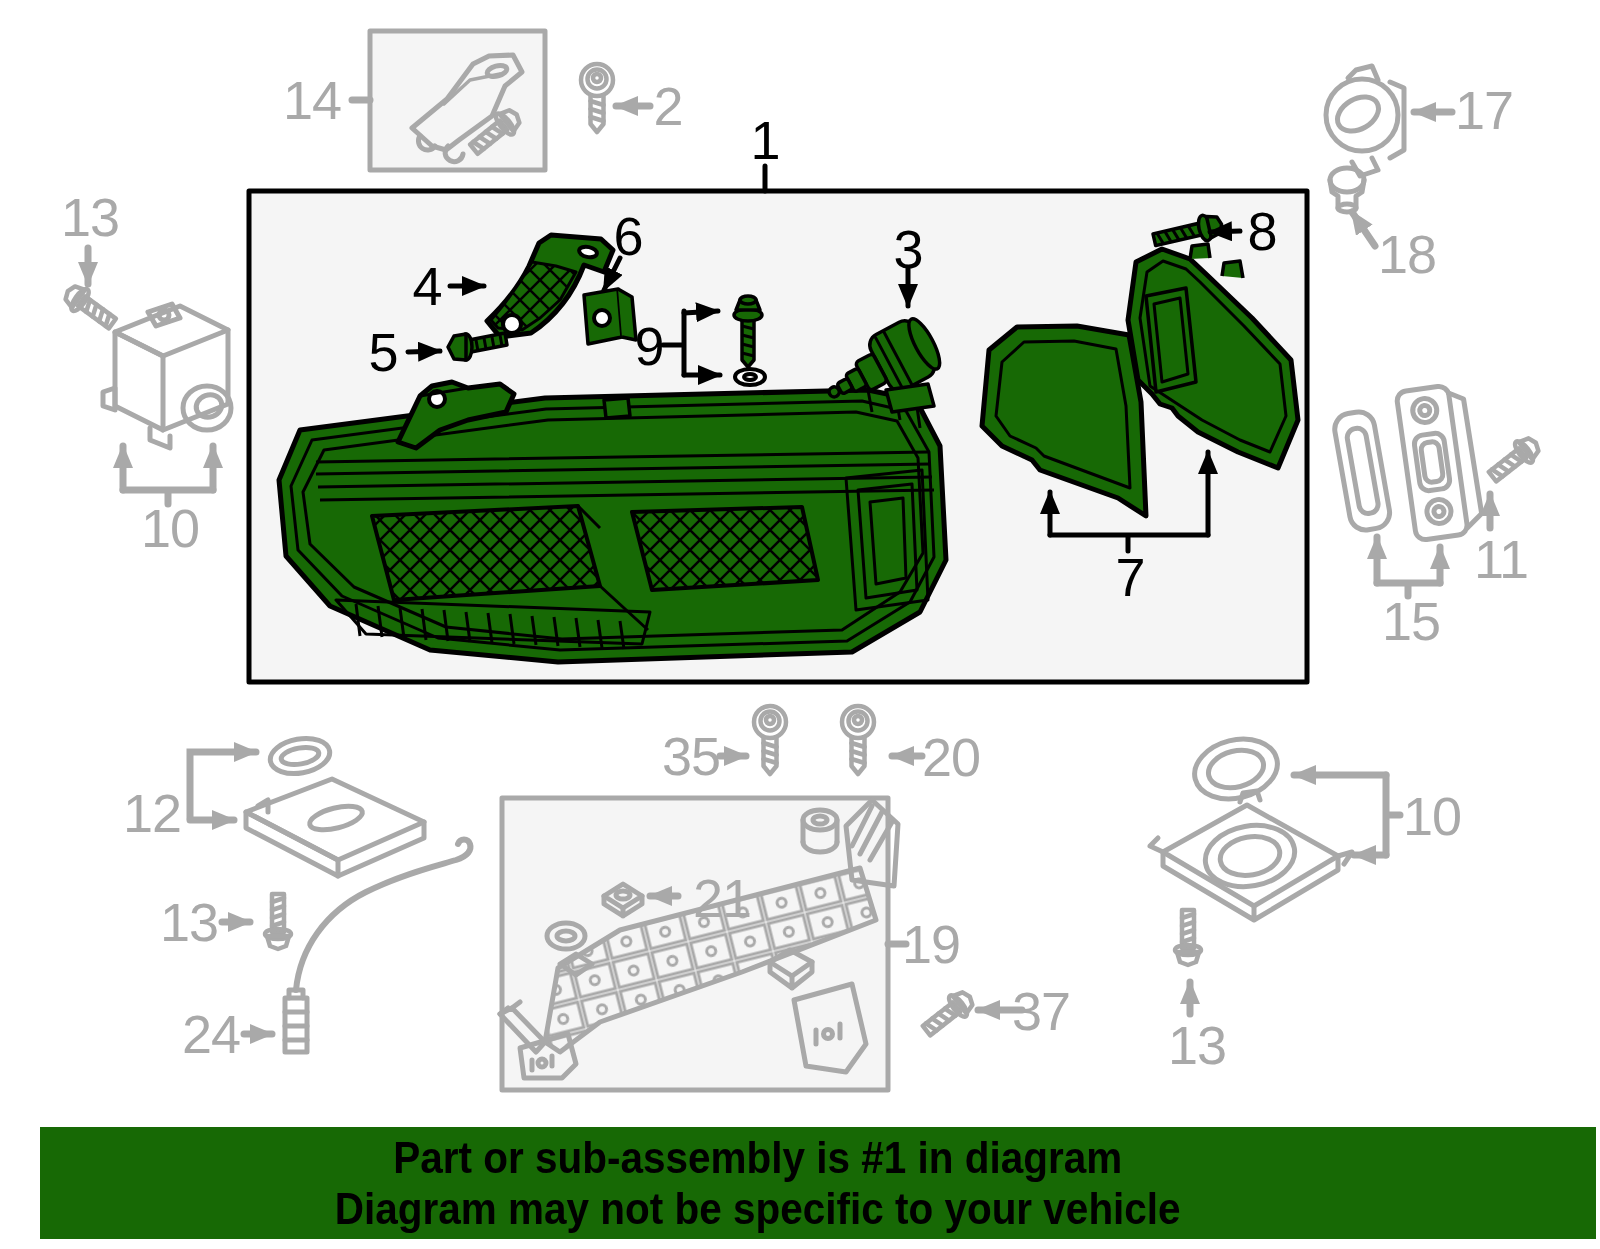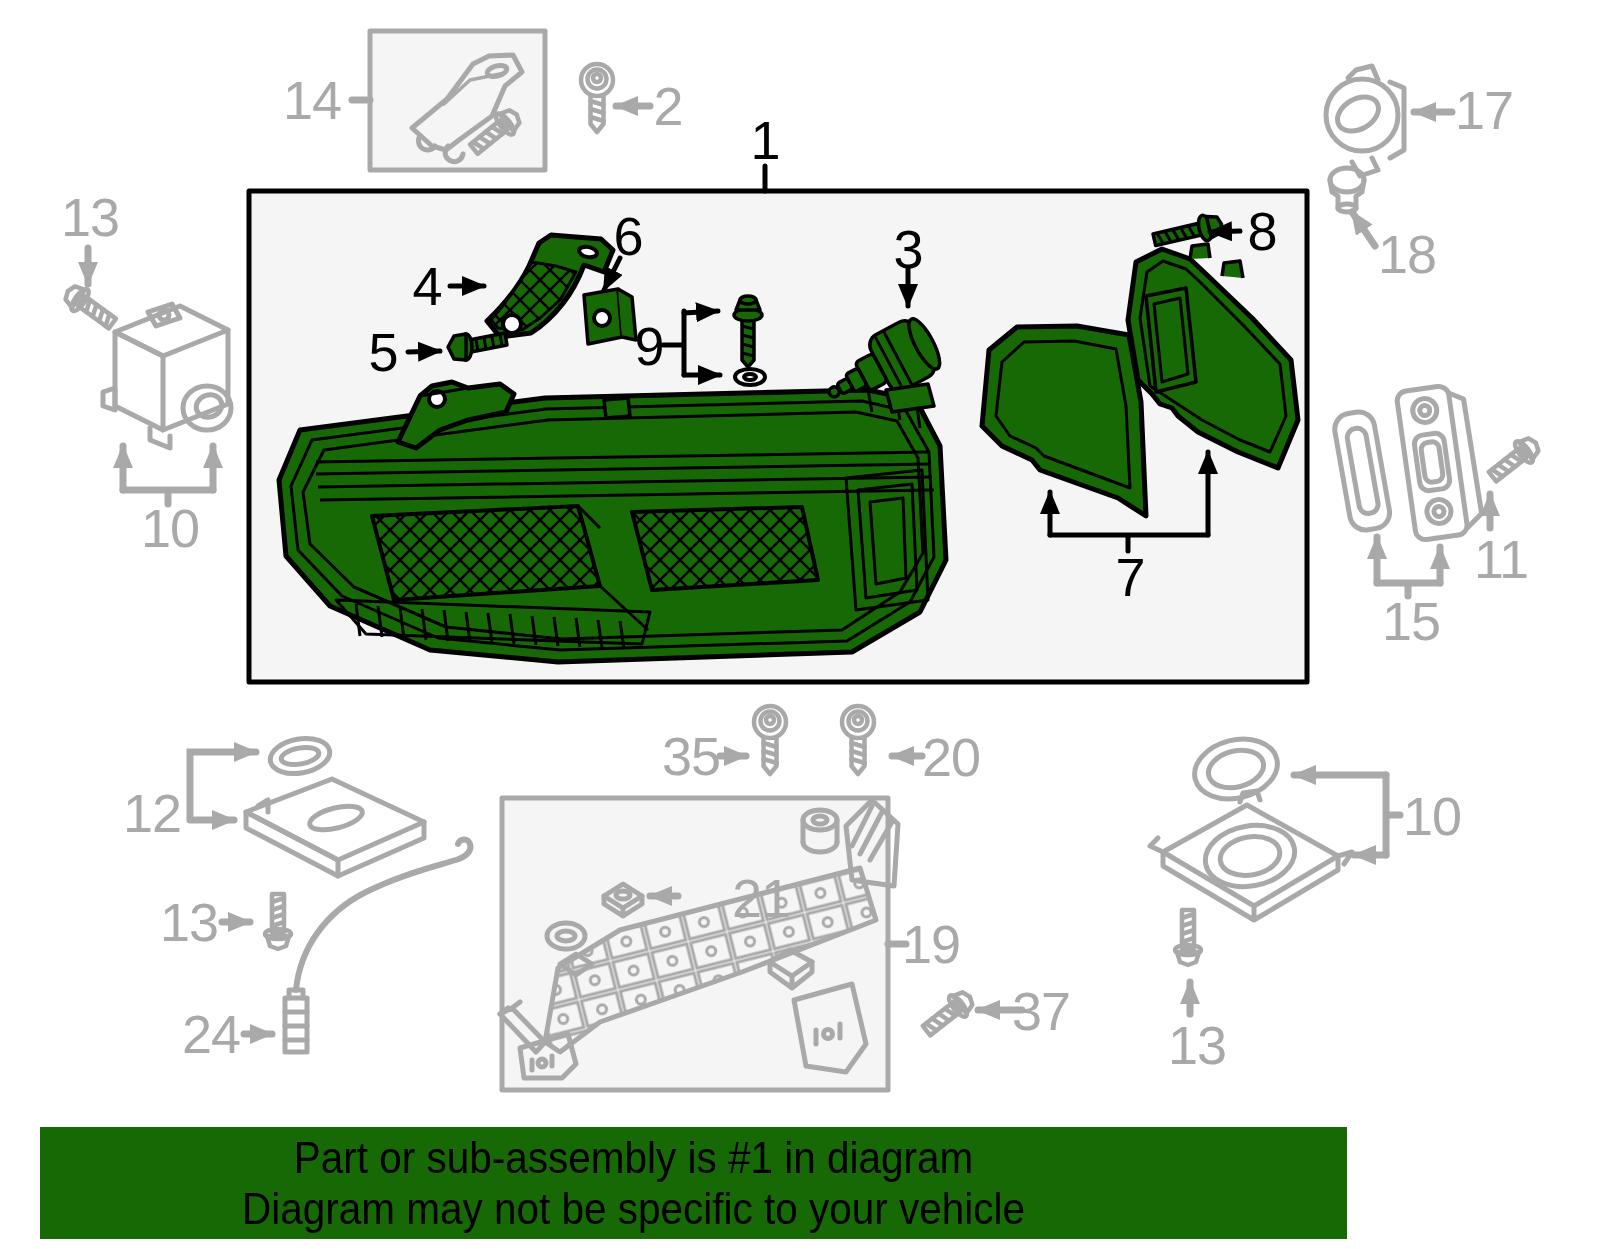--- a/index.html
+++ b/index.html
@@ -13,22 +13,22 @@
   .bl{stroke:#000;fill:none;stroke-width:5;stroke-linecap:round;}
   .thin{stroke:#000;stroke-width:3;fill:none;stroke-linejoin:round;}
   .grn{fill:#176905;stroke:#000;stroke-width:5;stroke-linejoin:round;}
   .grn3{fill:#176905;stroke:#000;stroke-width:3.5;stroke-linejoin:round;}
   .wht{fill:#fff;stroke:#000;stroke-width:4;}
   
   .callout{position:absolute;transform:translate(-50%,-50%);
            font-size:54px;line-height:1;color:#a9a9a9;letter-spacing:-1px;white-space:nowrap;}
   .callout.hl{color:#000;}
   
-  .banner{position:absolute;left:40px;top:1127px;width:1307px;height:112px;
-          background:#176905;color:#000;display:flex;align-items:center;justify-content:center;}
+  .banner{position:absolute;left:40px;top:1127px;width:1556px;height:112px;
+          background:#176905;color:#000;display:flex;align-items:center;justify-content:center;font-weight:bold;}
   .banner-inner{text-align:center;font-size:44px;line-height:51px;
                 transform:scaleX(0.92);margin-right:120px;}
 </style>
 </head>
 <body>
 
 <div class="stage">
 
 <svg width="1600" height="1249" viewBox="0 0 1600 1249">
   <defs>
@@ -351,21 +351,21 @@
 <div class="callout" style="left:90px;top:217px">13</div>
 <div class="callout" style="left:189px;top:922px">13</div>
 <div class="callout" style="left:1197px;top:1045px">13</div>
 <div class="callout" style="left:312px;top:100px">14</div>
 <div class="callout" style="left:1411px;top:621px">15</div>
 <div class="callout" style="left:1501px;top:559px">11</div>
 <div class="callout" style="left:1484px;top:110px">17</div>
 <div class="callout" style="left:1407px;top:254px">18</div>
 <div class="callout" style="left:931px;top:944px">19</div>
 <div class="callout" style="left:951px;top:757px">20</div>
-<div class="callout" style="left:761px;top:898px">21</div>
+<div class="callout" style="left:722px;top:898px">21</div>
 <div class="callout" style="left:1041px;top:1011px">37</div>
 <div class="callout" style="left:691px;top:756px">35</div>
 <div class="callout" style="left:211px;top:1034px">24</div>
 
 <div class="banner">
   <div class="banner-inner">
     <div>Part or sub-assembly is #1 in diagram</div>
     <div>Diagram may not be specific to your vehicle</div>
   </div>
 </div>

